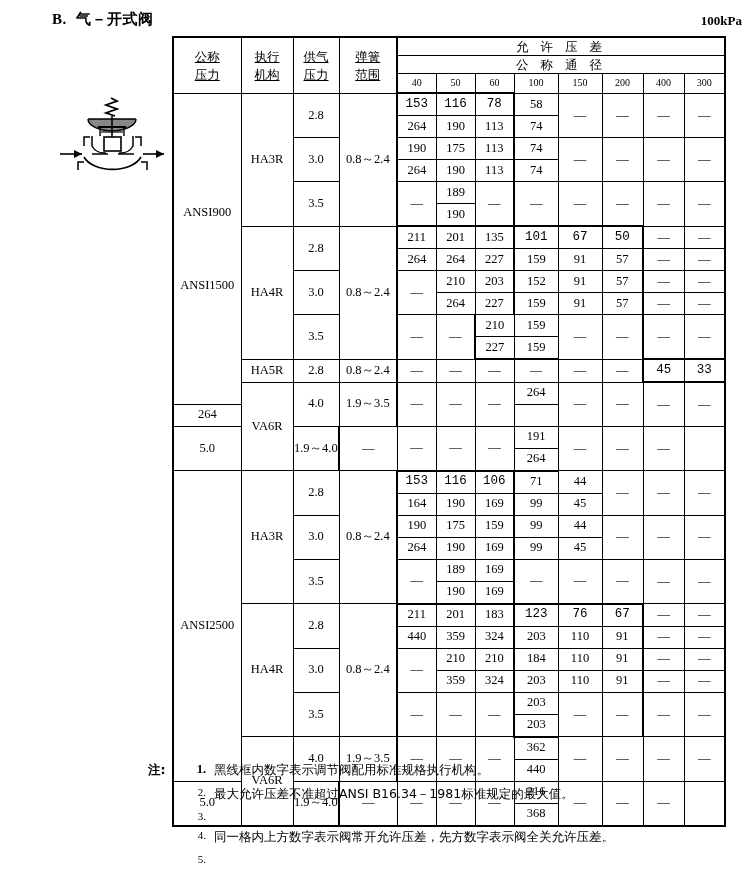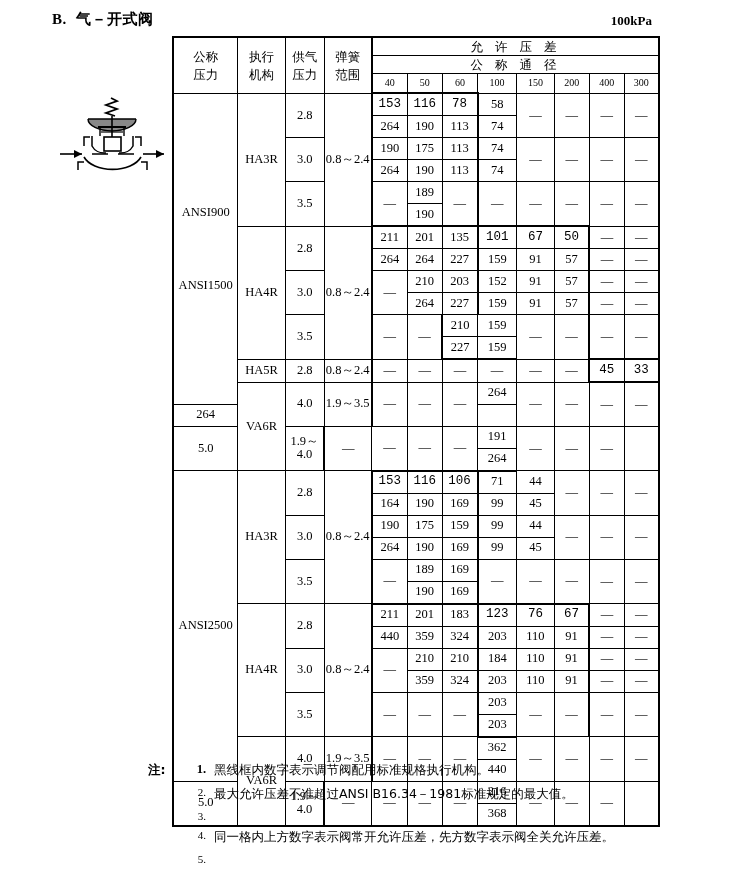--- a/index.html
+++ b/index.html
@@ -4,21 +4,21 @@
 <style>
   html,body{margin:0;padding:0;}
   body{
     width:750px;height:888px;
     background:#ffffff;
     font-family:"Liberation Serif","DejaVu Serif",serif;
     color:#000;
     position:relative;
     overflow:hidden;
   }
-  .page{position:relative;width:660px;height:888px;}
+  .page{position:relative;width:750px;height:888px;}
 
   
   .sec-title{
     position:absolute;left:52px;top:10px;
     font-size:15px;font-weight:bold;
     letter-spacing:.5px;
     white-space:nowrap;
   }
   .sec-title .lat{font-family:"Liberation Serif",serif;}
   .unit-label{
@@ -43,21 +43,21 @@
     border:1px solid #000;
     text-align:center;
     vertical-align:middle;
     padding:0;
     font-weight:normal;
     line-height:1.05;
   }
   
   table.main{border:2px solid #000;}
 
-  .hcell{font-size:13px;}
+  .hcell{font-size:13px;text-decoration:underline;}
   .hcell .l2{display:block;}
   .hcell .l1{display:block;margin-bottom:5px;}
   .spaced{letter-spacing:4px;}
   .numhdr{font-size:10px;}
 
   .cn{font-family:"DejaVu Sans","Liberation Sans",sans-serif;font-size:12.5px;}
   .lat{font-family:"Liberation Serif","DejaVu Serif",serif;}
 
   
   .tl{border-left:2.5px solid #000 !important;}

